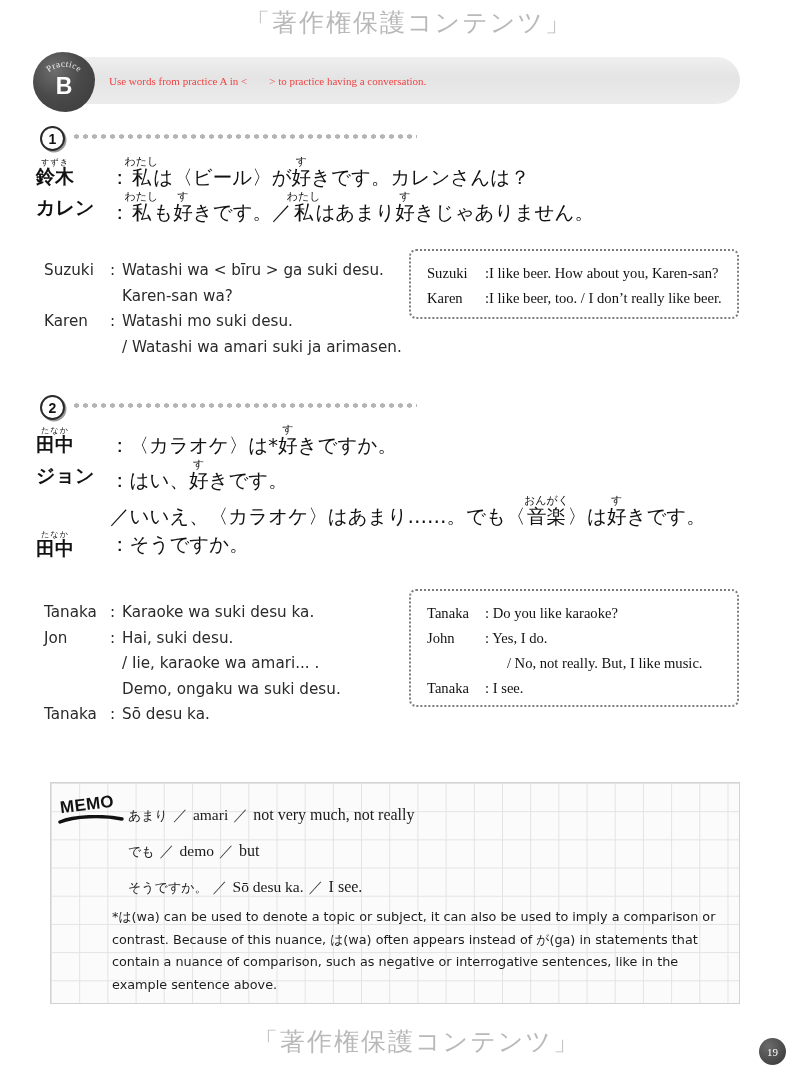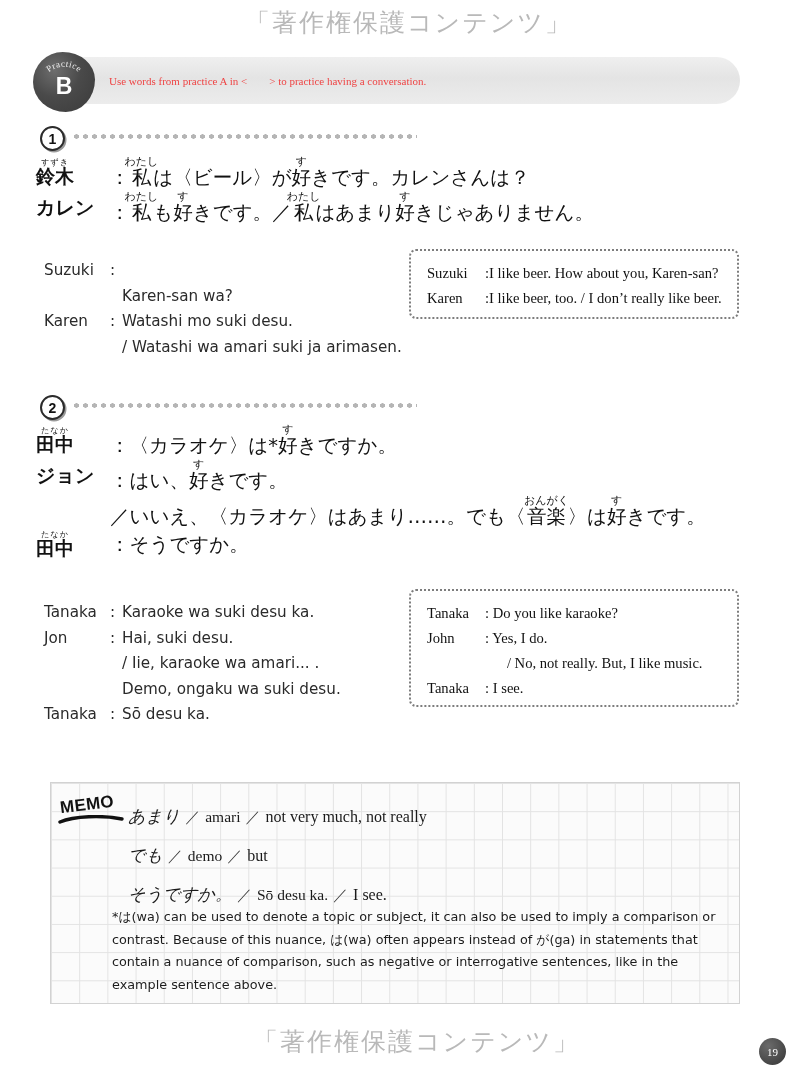--- a/index.html
+++ b/index.html
@@ -170,21 +170,21 @@
     position: absolute; left: -2px; top: 20px; width: 66px; height: 10px;
   }
   .memo-vocab {
     position: absolute; left: 128px; top: 805px; width: 600px;
   }
   .memo-vocab .v-row {
     font-family: "DejaVu Sans", sans-serif;
     font-size: 16.5px; color: #1a1a1a;
     margin-bottom: 16px; white-space: nowrap;
   }
-  .memo-vocab .v-jp { font-size: 17px; font-style: italic; }
+  .memo-vocab .v-jp { font-size: 13px; }
   .memo-vocab .v-slash {
     font-family: "Liberation Serif", serif; color: #333;
     margin: 0 5px; font-size: 15px;
   }
   .memo-vocab .v-ro {
     font-family: "Liberation Serif", serif; font-size: 15.5px;
   }
   .memo-vocab .v-en {
     font-family: "Liberation Serif", serif; font-size: 16px;
   }
@@ -232,21 +232,21 @@
         <div class="jp-speaker"><ruby>鈴木<rt>すずき</rt></ruby></div>
         <div class="jp-text">：<ruby>私<rt>わたし</rt></ruby>は〈ビール〉が<ruby>好<rt>す</rt></ruby>きです。カレンさんは？</div>
       </div>
       <div class="jp-line">
         <div class="jp-speaker">カレン</div>
         <div class="jp-text">：<ruby>私<rt>わたし</rt></ruby>も<ruby>好<rt>す</rt></ruby>きです。／<ruby>私<rt>わたし</rt></ruby>はあまり<ruby>好<rt>す</rt></ruby>きじゃありません。</div>
       </div>
     </div>
 
   <div class="romaji" id="ro1" style="left:44px; top:258px;">
-      <div class="r-row"><span class="r-name">Suzuki</span><span class="r-colon">:</span></div>
+      <div class="r-row"><span class="r-name">Suzuki</span><span class="r-colon">:</span><span class="r-text">Watashi wa &lt; bīru &gt; ga suki desu.</span></div>
       <div class="r-row"><span class="r-name"></span><span class="r-colon"></span><span class="r-text">Karen-san wa?</span></div>
       <div class="r-row"><span class="r-name">Karen</span><span class="r-colon">:</span><span class="r-text">Watashi mo suki desu.</span></div>
       <div class="r-row"><span class="r-name"></span><span class="r-colon"></span><span class="r-text">/ Watashi wa amari suki ja arimasen.</span></div>
     </div>
 
   <div class="en-box" id="en1" style="left:409px; top:249px; width:330px; height:70px;">
       <div class="e-row"><span class="e-name">Suzuki</span><span class="e-text">:I like beer. How about you, Karen-san?</span></div>
       <div class="e-row"><span class="e-name">Karen</span><span class="e-text">:I like beer, too. / I don’t really like beer.</span></div>
     </div>
 

